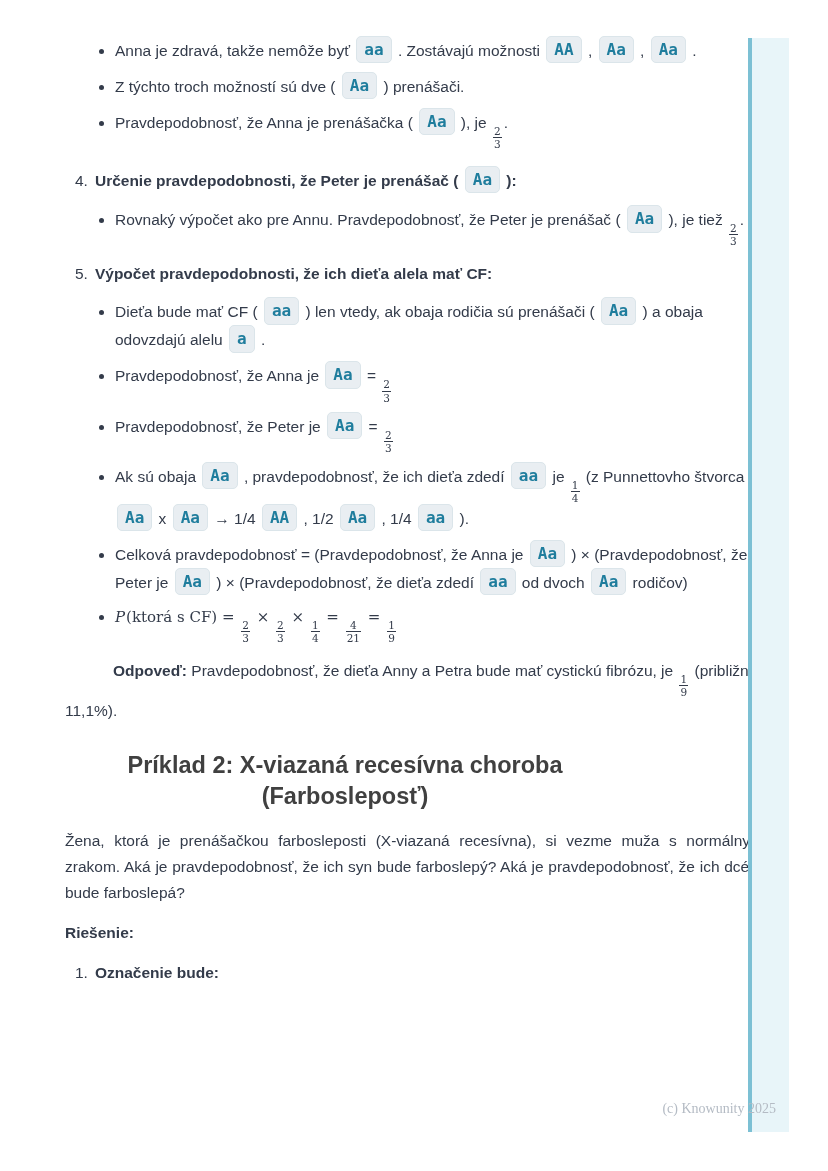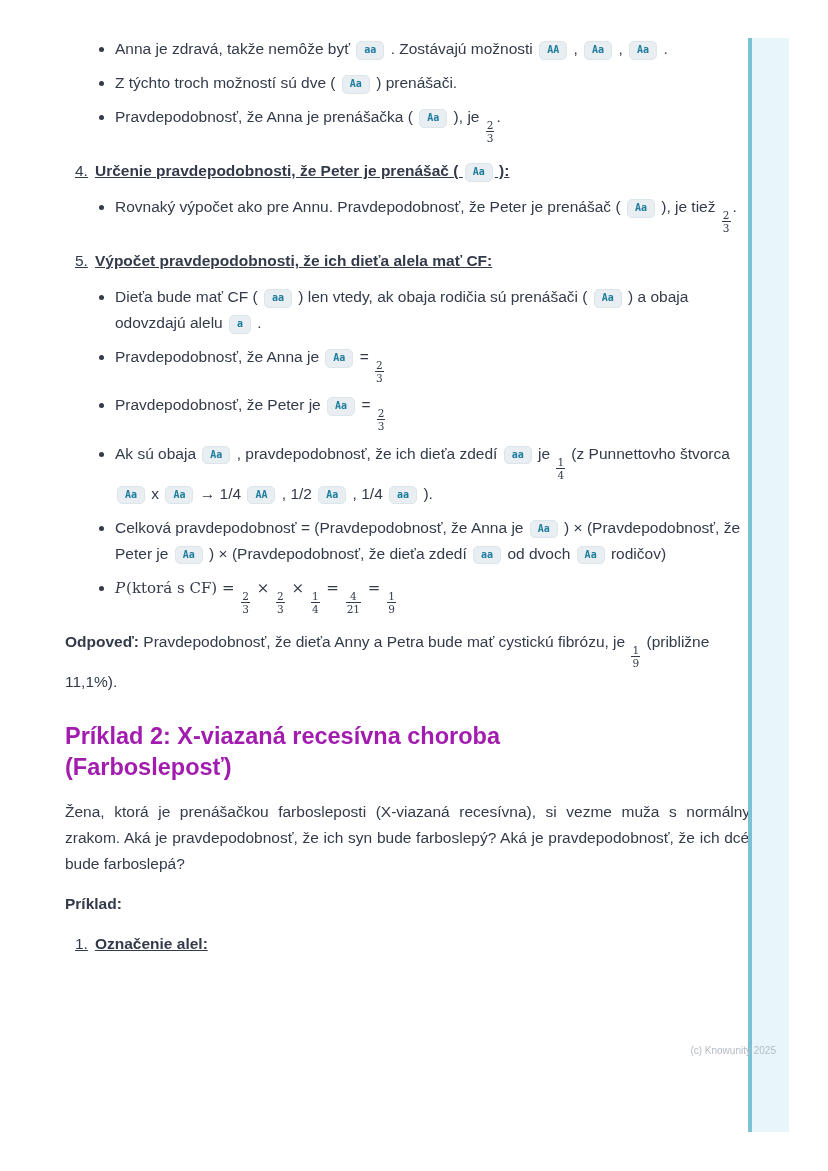--- a/index.html
+++ b/index.html
@@ -4,52 +4,52 @@
 <style>
   html,body{margin:0;padding:0;}
   body{
     width:828px;height:1171px;position:relative;overflow:hidden;
     background:#ffffff;color:#333b4a;
     font-family:"Liberation Sans",sans-serif;font-size:15.5px;
   }
   .page{position:relative;padding:28px 65px 0 65px;}
   ul.blist{margin:0 0 14px 0;padding-left:50px;list-style:disc;}
   ul.blist li{margin:8px 0;line-height:26px;}
-  .oli{margin:16px 0 12px;padding-left:10px;line-height:22px;text-decoration:underline;}
+  .oli{margin:16px 0 12px;padding-left:10px;line-height:22px;}
   .oli .num{margin-right:7px;}
   .oli .title{font-weight:bold;}
   p.body{line-height:26px;margin:14px 0;}
   p.justify{text-align:justify;}
-  .bold{font-weight:bold;}
+  .bold{font-weight:bold;margin-left:48px;}
   h2.example-heading{
-    color:#a21caf;font-size:23.5px;line-height:31px;
-    margin:26px 0 16px;max-width:560px;font-weight:bold;
+    color:#404040;font-size:23.5px;line-height:31px;
+    margin:26px 0 16px;max-width:560px;font-weight:bold;text-align:center;
   }
   .badge{
     display:inline-block;background:#e9eef2;border:1px solid #dbe5ea;
     border-radius:5px;padding:1px 7px;margin:0 2px;
-    font-family:"DejaVu Sans Mono",monospace;font-size:10px;font-weight:bold;
+    font-family:"DejaVu Sans Mono",monospace;font-size:16px;font-weight:bold;
     color:#1f7d9d;white-space:nowrap;vertical-align:1px;line-height:1.45;
   }
   .frac{
     display:inline-flex;flex-direction:column;align-items:center;
     font-family:"DejaVu Serif",serif;font-size:10.5px;line-height:1.15;
     vertical-align:-7px;margin:0 2px;
   }
   .frac .den{border-top:1px solid #333b4a;padding:0 1px;}
   .frac .num{padding:0 1px;}
   .math{font-family:"DejaVu Serif",serif;font-size:15px;}
   .mi{font-style:italic;margin-right:1px;}
   .right-bar{
     position:absolute;left:748px;top:38px;width:37px;height:1094px;
     background:#e8f5f9;border-left:4px solid #7cc0d4;z-index:1;
   }
   .footer-copyright{
-    position:absolute;top:1045px;right:52px;z-index:2;
-    font-size:10px;color:#b4bbc4;
+    position:absolute;top:1101px;right:52px;z-index:2;
+    font-size:14px;color:#b4bbc4;font-family:Liberation Serif, serif;
   }
 </style>
 </head>
 <body>
 
 <div class="page">
 
   <ul class="blist">
     <li>Anna je zdravá, takže nemôže byť <span class="badge">aa</span> . Zostávajú možnosti <span class="badge">AA</span> , <span class="badge">Aa</span> , <span class="badge">Aa</span> .</li>
     <li>Z týchto troch možností sú dve ( <span class="badge">Aa</span> ) prenášači.</li>
@@ -107,24 +107,24 @@
 
   <p class="body"><span class="bold">Odpoveď:</span> Pravdepodobnosť, že dieťa Anny a Petra bude mať cystickú fibrózu, je <span class="frac">
         <span class="num">1</span>
         <span class="den">9</span>
       </span> (približne 11,1%).</p>
 
   <h2 class="example-heading">Príklad 2: X-viazaná recesívna choroba (Farbosleposť)</h2>
 
   <p class="body justify">Žena, ktorá je prenášačkou farbosleposti (X-viazaná recesívna), si vezme muža s normálnym zrakom. Aká je pravdepodobnosť, že ich syn bude farboslepý? Aká je pravdepodobnosť, že ich dcéra bude farboslepá?</p>
 
-  <p class="body bold">Príklad:</p>
+  <p class="body bold">Riešenie:</p>
 
   <div class="oli">
-    <span class="num">1.</span><span class="title">Označenie alel:</span>
+    <span class="num">1.</span><span class="title">Označenie bude:</span>
   </div>
 
 
 </div>
 
 <div class="right-bar"></div>
 
 <div class="footer-copyright">(c) Knowunity 2025</div>
 
 </body></html>

